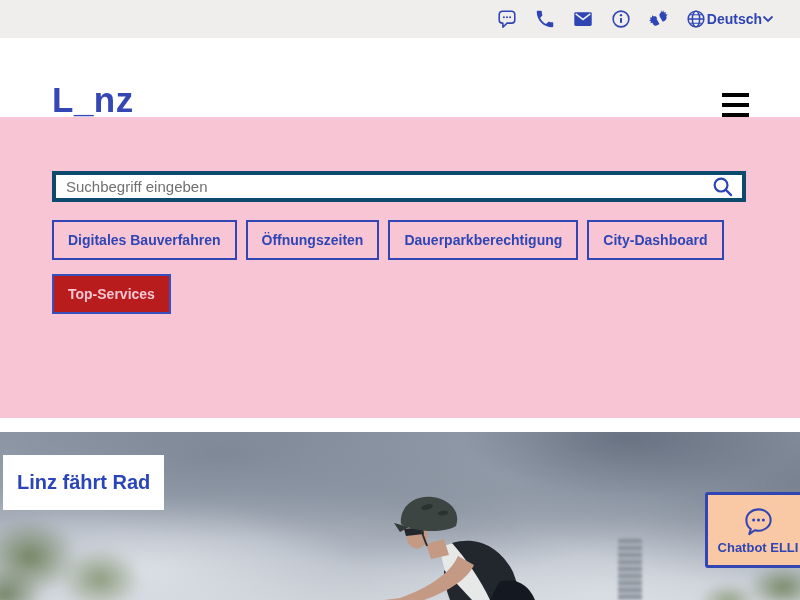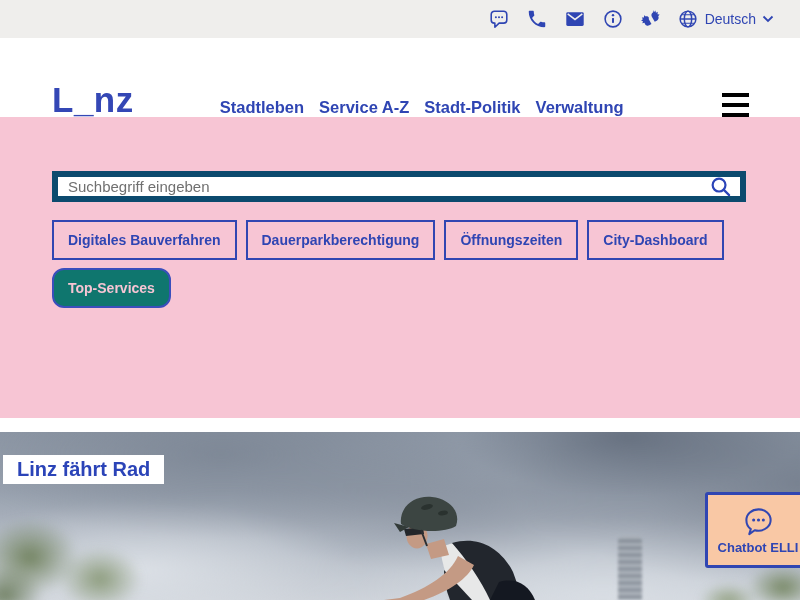--- a/index.html
+++ b/index.html
@@ -22,22 +22,22 @@
     padding-right: 26px;
   }
   .icon-btn {
     width: 24px; height: 24px;
     display: flex; align-items: center; justify-content: center;
     color: #2f45b3;
     background: none; border: 0; cursor: pointer; padding: 0;
   }
   .icon-btn svg { width: 22px; height: 22px; }
   .lang {
-    display: flex; align-items: center; gap: 6px;
-    color: #2f45b3; font-weight: 400; font-size: 14px;
+    display: flex; align-items: center; 
+    color: #2f45b3; font-weight: 700; font-size: 14px;
     background: none; border: 0; cursor: pointer; font-family: inherit;
   }
   .lang svg.globe { width: 22px; height: 22px; }
   .lang svg.chev { width: 12px; height: 8px; }
 
   
   .header {
     height: 79px;
     background: #ffffff;
     display: flex;
@@ -73,21 +73,21 @@
   .hero h1 {
     font-size: 40px;
     font-weight: bold;
     color: #3447b5;
     line-height: 1.05;
   }
   .searchbar {
     margin-top: 30px;
     width: 694px; height: 31px;
     background: #fff;
-    border: 6px solid #0c4a6e;
+    border: 4px solid #0c4a6e;
     display: flex; align-items: center;
   }
   .searchbar input {
     flex: 1; height: 100%;
     border: 0; outline: 0;
     font-size: 15px; color: #333;
     padding: 0 10px;
     font-family: inherit;
     background: transparent;
   }
@@ -97,34 +97,34 @@
     display: flex; align-items: center; justify-content: center;
     color: #2b44b8;
     background: none; border: 0; cursor: pointer;
   }
   .search-btn svg { width: 23px; height: 23px; }
 
   .tags {
     margin-top: 18px;
     width: 700px;
     display: flex; flex-wrap: wrap;
-    gap: 8px 9px;
+    gap: 14px 9px;
   }
   .tag {
     height: 40px;
     border: 2px solid #3146b2;
     background: transparent;
     color: #2f45b3;
     font-weight: 700; font-size: 14px;
     padding: 0 14px;
     display: flex; align-items: center;
     cursor: pointer; font-family: inherit;
     white-space: nowrap;
   }
-  .tag.active { background: #0f766e; color: #f7c5d4; border-color: #3a4ebc; border-radius: 12px; }
+  .tag.active { background: #b91c1c; color: #f7c5d4; border-color: #3a4ebc; }
 
   .spacer { height: 14px; background: #fff; }
 
   
   .photo {
     position: relative;
     height: 168px;
     overflow: hidden;
     background: linear-gradient(180deg, #8e98a6 0%, #99a2af 35%, #b7bec8 72%, #ccd1d8 100%);
   }
@@ -165,21 +165,21 @@
       radial-gradient(ellipse 42px 26px at 28% 82%, rgba(120,138,92,.7), transparent 70%);
     filter: blur(4px);
   }
   .cyclist { position: absolute; inset: 0; width: 800px; height: 168px; }
 
   .feature-chip {
     position: absolute; top: 23px; left: 3px;
     background: #ffffff;
     color: #2b44b8;
     font-size: 20px; font-weight: bold;
-    padding: 3px 14px;
+    padding: 16px 14px;
     line-height: 1.15;
   }
 
   
   .chatbot {
     position: absolute; left: 705px; top: 492px;
     width: 106px; height: 76px;
     background: #f9c8a5;
     border: 3px solid #3146b2;
     border-radius: 3px;
@@ -237,47 +237,41 @@
     </svg>
     <span>Deutsch</span>
     <svg class="chev" viewBox="0 0 12 8" fill="none" stroke="currentColor" stroke-width="1.8">
       <path d="M1.5 1.5L6 6l4.5-4.5"></path>
     </svg>
   </button>
 </div>
 
 <div class="header">
   <a href="#" class="logo">L_nz</a>
-  <nav class="nav">
-    <a href="#">Stadtleben</a>
-    <a href="#">Service A-Z</a>
-    <a href="#">Stadt-Politik</a>
-    <a href="#">Verwaltung</a>
-  </nav>
   <button class="burger">
     <span></span>
       <span></span>
       <span></span>
   </button>
 </div>
 
 <div class="hero">
   <div class="searchbar">
     <input type="text" value="" placeholder="Suchbegriff eingeben" style="">
     <button class="search-btn">
       <svg viewBox="0 0 24 24" fill="none" stroke="currentColor" stroke-width="2.3">
         <circle cx="10.5" cy="10.5" r="6.7"></circle>
         <line x1="15.5" y1="15.5" x2="21" y2="21" stroke-linecap="round"></line>
       </svg>
     </button>
   </div>
   <div class="tags">
     <button class="tag">Digitales Bauverfahren</button>
+    <button class="tag">Öffnungszeiten</button>
     <button class="tag">Dauerparkberechtigung</button>
-    <button class="tag">Öffnungszeiten</button>
     <button class="tag">City-Dashboard</button>
     <button class="tag active">Top-Services</button>
   </div>
 </div>
 
 <div class="spacer"></div>
 
 <div class="photo">
   <div class="clouds"></div>
   <div class="trees"></div>

